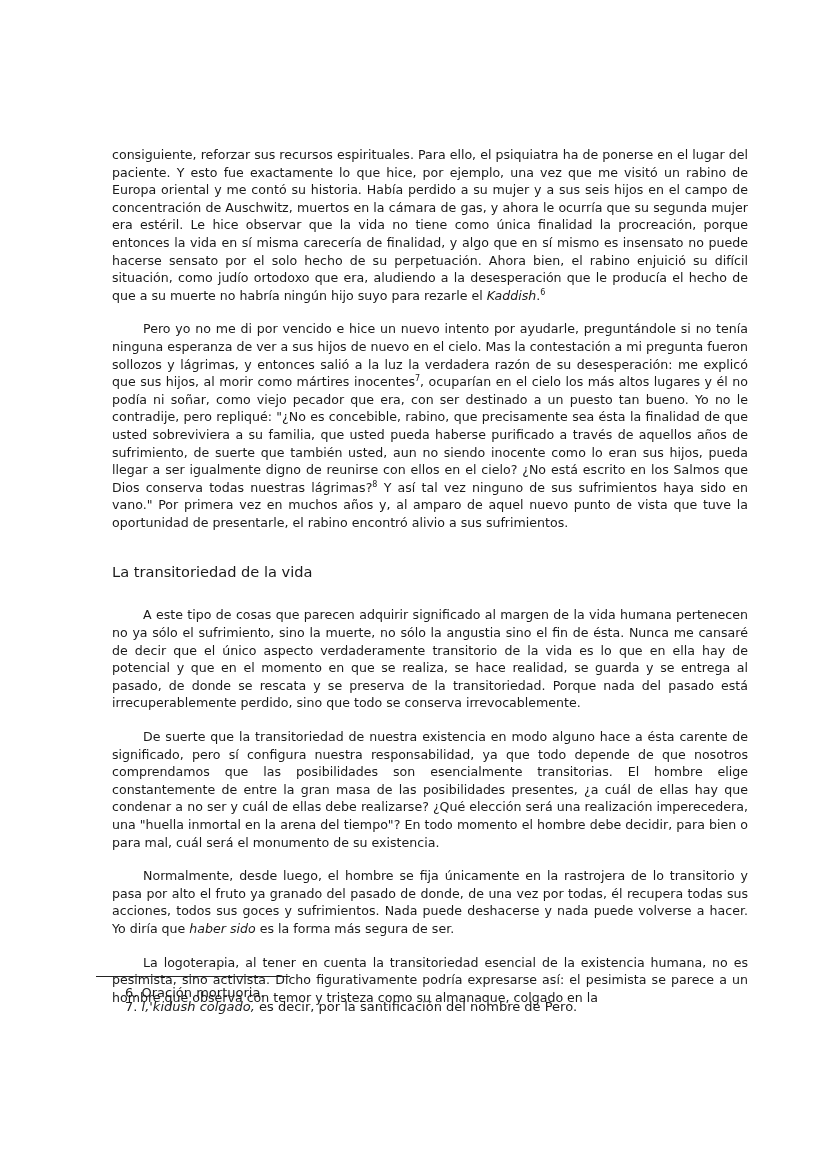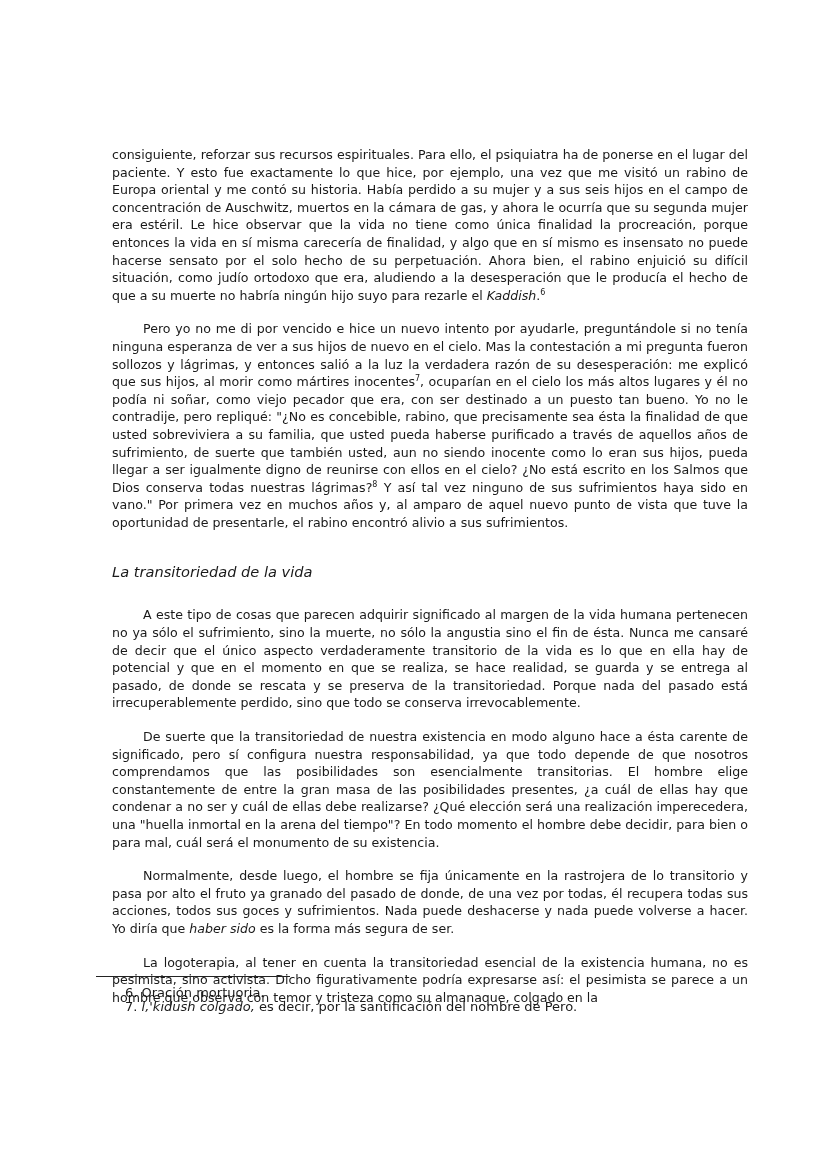--- a/index.html
+++ b/index.html
@@ -11,21 +11,20 @@
     width: 636px;
     color: #1a1a1a;
     font-family: "DejaVu Sans", sans-serif;
     font-size: 12.6px;
     line-height: 17.6px;
   }
   p { margin: 0; text-align: justify; }
   p.indent { text-indent: 31px; margin-top: 16px; }
   sup { font-size: 8px; line-height: 0; vertical-align: 5px; }
   .heading {
-    font-style: italic;
     font-size: 14.6px;
     margin-top: 31px;
     margin-bottom: 24px;
     line-height: 20px;
   }
   em { font-style: italic; }
   .footnotes {
     position: absolute;
     left: 96px;
     top: 976px;

